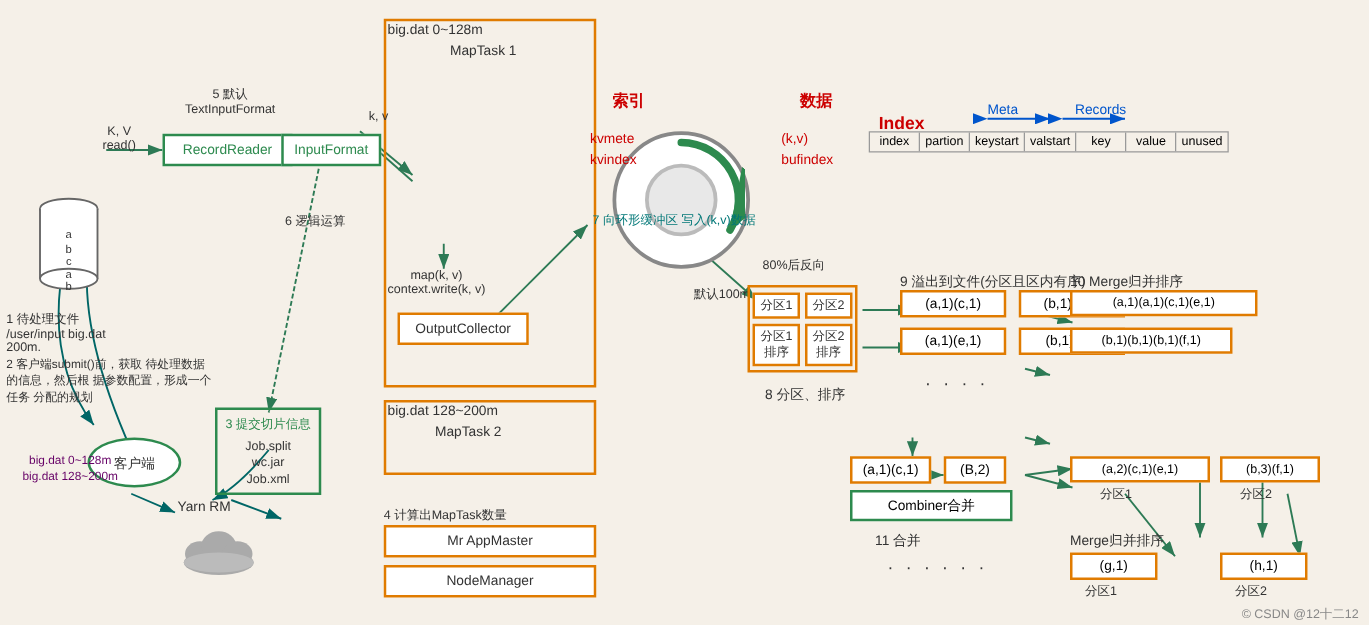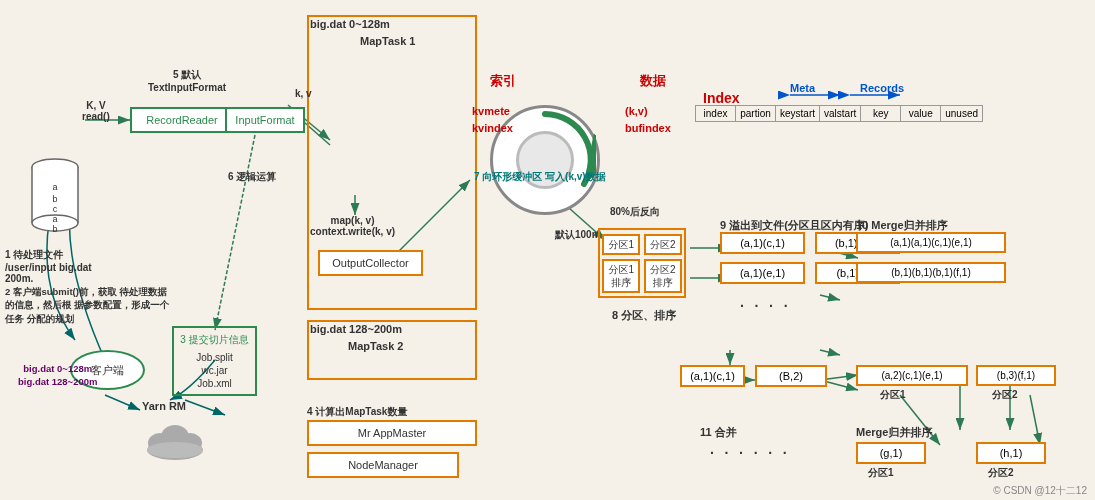--- a/index.html
+++ b/index.html
@@ -31,21 +31,20 @@
       line-height: 1.3;
     }
     .box-green { border-color: #2d8a4e; color: #2d8a4e; }
     .box-orange { border-color: #e07b00; color: #333; }
 
     .label {
       position: absolute;
       font-size: 11px;
       color: #333;
       text-align: center;
-      font-weight: bold;
     }
     .label-red { color: #cc0000; }
     .label-blue { color: #0055cc; }
     .label-teal { color: #007777; }
     .label-purple { color: #660066; }
 
     
     .cylinder {
       position: absolute;
       width: 50px;
@@ -253,21 +252,21 @@
 
   <div class="box box-green" style="left:172px; top:326px; width:85px; height:70px; background: transparent; flex-direction:column;">
     <span style="font-size:10px; margin-bottom:5px;">3 提交切片信息</span>
     <span style="font-size:10px; color:#333;">Job.split<br>wc.jar<br>Job.xml</span>
   </div>
 
   <div class="label" style="left:307px; top:405px; font-size:10px;">4 计算出MapTask数量</div>
 
   <div class="box box-orange" style="left:307px; top:420px; width:170px; height:26px; font-size:11px;">Mr AppMaster</div>
 
-  <div class="box box-orange" style="left:307px; top:452px; width:152px; height:26px; font-size:11px;">NodeManager</div>
+  <div class="box box-orange" style="left:307px; top:452px; width:170px; height:26px; font-size:11px;">NodeManager</div>
 
   <div class="ellipse" style="left:70px; top:350px; width:75px; height:40px;">客户端</div>
 
   <div class="label" style="left:142px; top:400px;">Yarn
 RM</div>
 
   <div class="cloud" style="left:145px; top:415px;">
     <svg width="60" height="45" viewBox="0 0 60 45">
       <ellipse cx="30" cy="35" rx="28" ry="10" fill="#aaa"></ellipse>
       <ellipse cx="15" cy="28" rx="12" ry="10" fill="#aaa"></ellipse>
@@ -352,25 +351,26 @@
   <div class="result-box" style="left:815px; top:232px; width:85px;">(b,1)(b,1)</div>
 
   <div class="result-box" style="left:720px; top:262px; width:85px;">(a,1)(e,1)</div>
   <div class="result-box" style="left:815px; top:262px; width:85px;">(b,1)(f,1)</div>
 
   <div class="label" style="left:740px; top:298px; font-size:14px; letter-spacing:3px;">· · · ·</div>
 
   <div class="label" style="left:856px; top:218px; font-size:11px;">10 Merge归并排序</div>
 
   <div class="result-box" style="left:856px; top:232px; width:150px; font-size:10px;">(a,1)(a,1)(c,1)(e,1)</div>
-  <div class="result-box" style="left:856px; top:262px; width:150px; font-size:10px;">(b,1)(b,1)(b,1)(f,1)</div>
+  <div class="result-box" style="left:856px; top:262px; width:130px; font-size:10px;">(b,1)(b,1)(b,1)(f,1)</div>
 
   <div class="result-box" style="left:680px; top:365px; width:65px;">(a,1)(c,1)</div>
-  <div class="result-box" style="left:755px; top:365px; width:72px;">(B,2)</div>
-
+  <div class="result-box" style="left:755px; top:365px; width:50px;">(B,2)</div>
+
+  <div class="result-box-green" style="left:680px; top:392px; width:130px; text-align:center;">Combiner合并</div>
 
   <div class="result-box" style="left:856px; top:365px; width:112px; font-size:10px;">(a,2)(c,1)(e,1)</div>
   <div class="result-box" style="left:976px; top:365px; width:80px; font-size:10px;">(b,3)(f,1)</div>
 
   <div class="label" style="left:880px; top:388px; font-size:10px;">分区1</div>
   <div class="label" style="left:992px; top:388px; font-size:10px;">分区2</div>
 
   <div class="label" style="left:700px; top:425px; font-size:11px;">11 合并</div>
 
   <div class="label" style="left:710px; top:445px; font-size:14px; letter-spacing:3px;">· · · · · ·</div>

